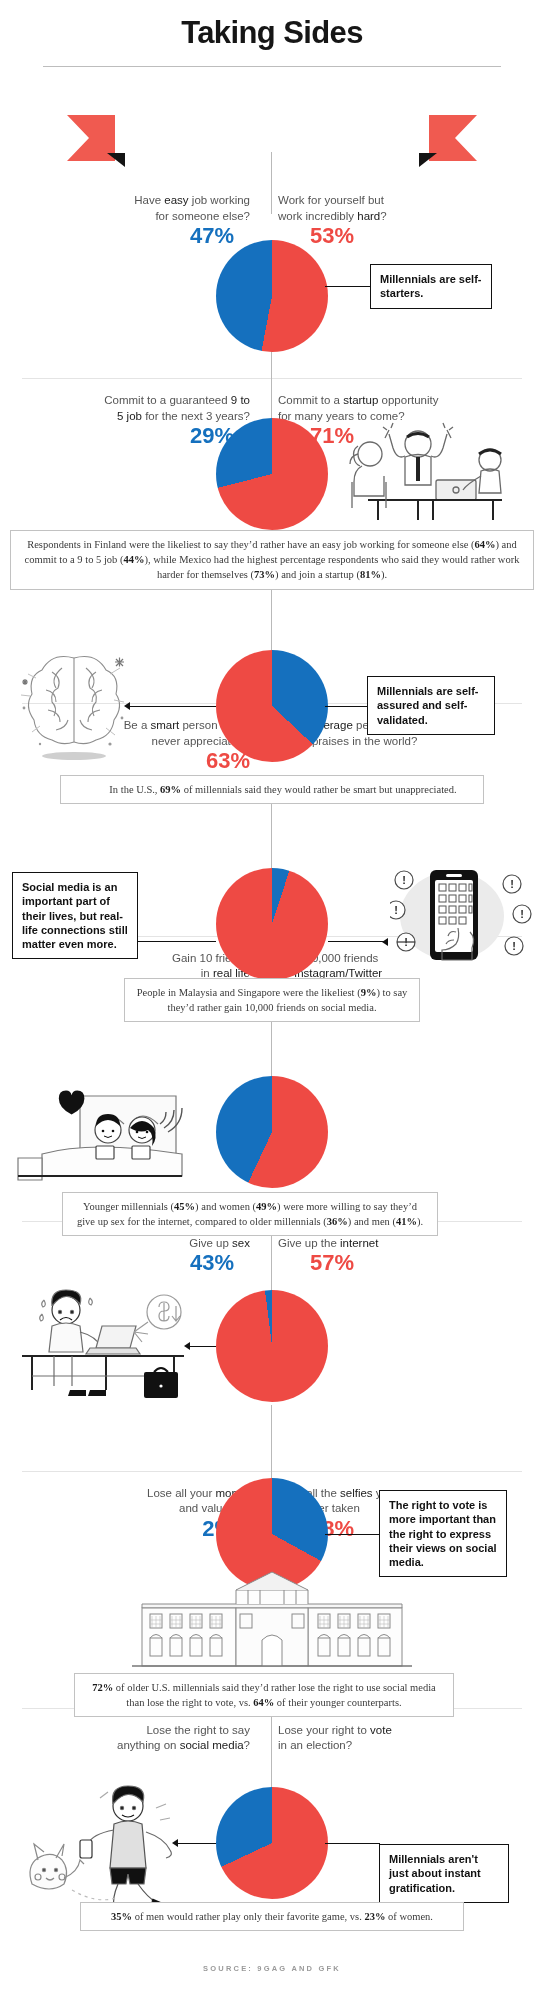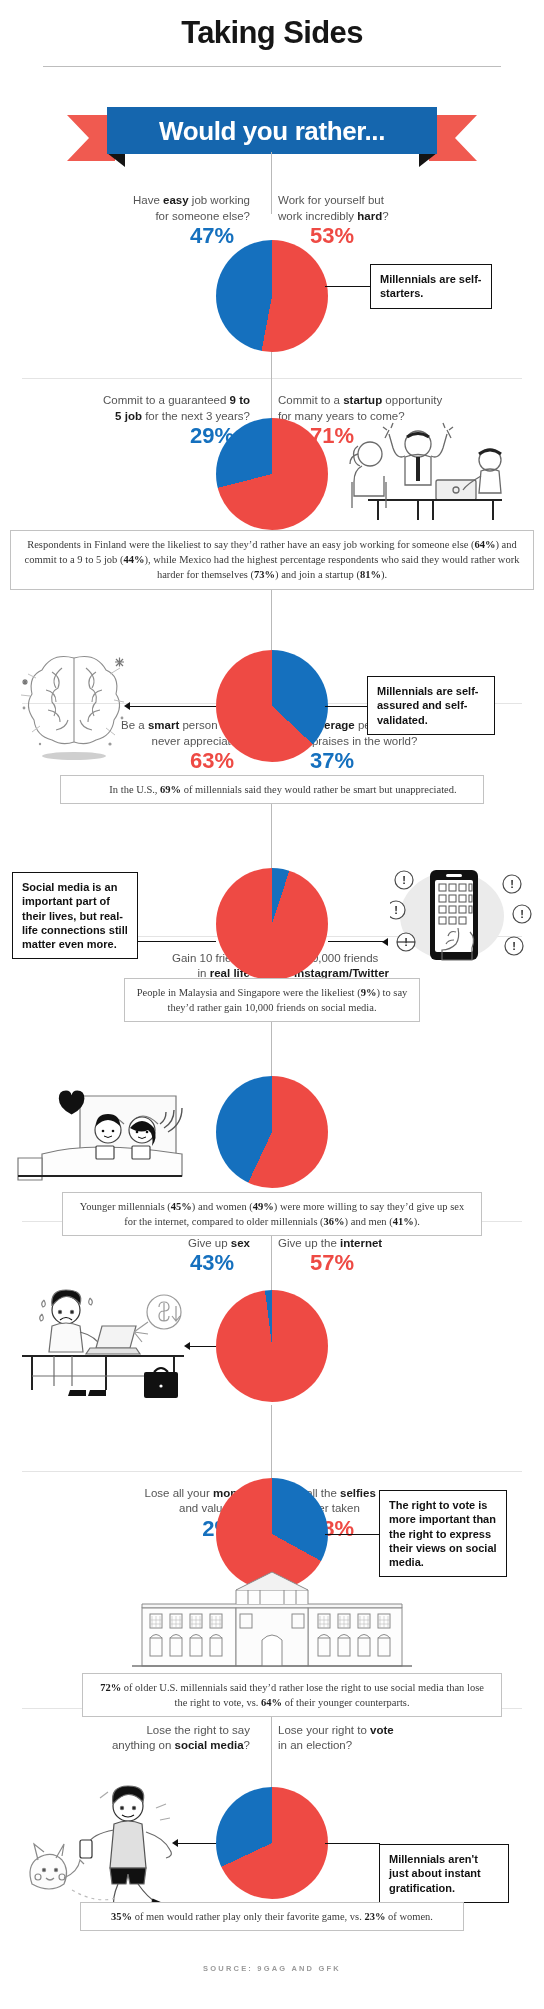--- a/index.html
+++ b/index.html
@@ -66,21 +66,21 @@
 
   .qrow{
     position:relative;display:flex;width:500px;margin:0 auto;
     padding-top:14px;
   }
   .q{
     width:228px;font-size:11.5px;line-height:1.35;color:#555;
   }
   .q.left{text-align:right;padding-right:14px;}
   .q.right{text-align:left;padding-left:14px;}
-  .q b{color:#1b1b1b;font-weight:bold;}
+  .q b{color:#1b1b1b;font-weight:normal;}
 
   .pct-row{
     position:relative;display:flex;width:500px;margin:0 auto;
   }
   .pct{width:228px;font-size:22px;font-weight:bold;line-height:1.1;}
   .pct.left{text-align:right;padding-right:38px;}
   .pct.right{text-align:left;padding-left:38px;}
   .blue{color:#1570be;}
   .red{color:#ee4a44;}
   .pie{
@@ -131,23 +131,20 @@
 <div class="page">
 
   <div class="title">Taking Sides</div>
   <div class="title-rule"></div>
 
   <div class="ribbon">
     <div class="ribbon-tail left"></div>
     <div class="ribbon-tail right"></div>
     <div class="ribbon-fold left"></div>
     <div class="ribbon-fold right"></div>
-    <div class="ribbon-body">
-      <span class="ribbon-text">Would you rather...</span>
-    </div>
   </div>
 
   <div class="spine" style="top:152px;height:62px;"></div>
   <div class="spine" style="top:278px;height:225px;"></div>
   <div class="spine" style="top:567px;height:190px;"></div>
   <div class="spine" style="top:786px;height:185px;"></div>
   <div class="spine" style="top:1008px;height:160px;"></div>
   <div class="spine" style="top:1221px;height:155px;"></div>
   <div class="spine" style="top:1405px;height:225px;"></div>
   <div class="spine" style="top:1716px;height:165px;"></div>
@@ -219,21 +216,20 @@
 
   <div class="divider" style="margin-top:255px;"></div>
 
   <div class="section">
     <div class="qrow">
       <div class="q left">Be a <b>smart</b> person who’s<br>never appreciated?</div>
       <div class="q right">Be an <b>average</b> person who gets<br>all the praises in the world?</div>
     </div>
     <div class="pct-row">
       <div class="pct left red">63%</div>
-      <div class="pct right blue">37%</div>
     </div>
   </div>
 
   <div class="pie" style="left:216px;top:650px;width:112px;height:112px;
        background:conic-gradient(#1570be 0deg 133.2deg, #ee4a44 133.2deg 360deg);"></div>
 
   <div class="illo" style="left:14px;top:644px;">
     <svg width="120" height="120" viewBox="0 0 120 120">
       <g fill="none" stroke="#8d8d8d" stroke-width="1.1">
         <path d="M60 14 q-22 -6 -32 12 q-14 6 -10 24 q-8 12 2 26 q2 16 18 20 q10 6 22 2"></path>
@@ -388,21 +384,21 @@
       <path d="M66 28 q0 -10 9 -10 q6 0 7 6 q1 -6 7 -6 q9 0 9 10 q0 12 -16 20 q-16 -8 -16 -20" fill="#111" transform="translate(-2,-4) scale(0.8)"></path>
 
       <g fill="none" stroke="#555" stroke-width="1.4">
         <path d="M152 44 q6 -4 6 -12"></path>
         <path d="M156 48 q10 -6 10 -18"></path>
         <path d="M160 52 q14 -8 14 -24"></path>
       </g>
     </svg>
   </div>
 
-  <div class="caption" style="left:62px;top:1192px;width:420px;">Younger millennials (<b>45%</b>) and women (<b>49%</b>) were more willing to say they’d give up sex for the internet, compared to older millennials (<b>36%</b>) and men (<b>41%</b>).</div>
+  <div class="caption" style="left:62px;top:1192px;width:376px;">Younger millennials (<b>45%</b>) and women (<b>49%</b>) were more willing to say they’d give up sex for the internet, compared to older millennials (<b>36%</b>) and men (<b>41%</b>).</div>
 
   <div class="divider" style="margin-top:195px;"></div>
 
   <div class="section">
     <div class="qrow">
       <div class="q left">Lose all your <b>money</b><br>and valuables</div>
       <div class="q right">Lose all the <b>selfies</b> you<br>have ever taken</div>
     </div>
     <div class="pct-row">
       <div class="pct left blue">2%</div>
@@ -528,21 +524,21 @@
         <path d="M60 48 l0 12 M64 48 l0 12 M68 48 l0 12 M58 52 l12 0 M58 56 l12 0"></path>
         <path d="M80 48 l0 12 M84 48 l0 12 M88 48 l0 12 M78 52 l12 0 M78 56 l12 0"></path>
         <path d="M188 48 l0 12 M192 48 l0 12 M196 48 l0 12 M186 52 l12 0 M186 56 l12 0"></path>
         <path d="M208 48 l0 12 M212 48 l0 12 M216 48 l0 12 M206 52 l12 0 M206 56 l12 0"></path>
         <path d="M228 48 l0 12 M232 48 l0 12 M236 48 l0 12 M226 52 l12 0 M226 56 l12 0"></path>
         <path d="M248 48 l0 12 M252 48 l0 12 M256 48 l0 12 M246 52 l12 0 M246 56 l12 0"></path>
       </g>
     </svg>
   </div>
 
-  <div class="caption" style="left:82px;top:1673px;width:420px;"><b>72%</b> of older U.S. millennials said they’d rather lose the right to use social media than lose the right to vote, vs. <b>64%</b> of their younger counterparts.</div>
+  <div class="caption" style="left:74px;top:1673px;width:380px;"><b>72%</b> of older U.S. millennials said they’d rather lose the right to use social media than lose the right to vote, vs. <b>64%</b> of their younger counterparts.</div>
 
   <div class="pie" style="left:216px;top:1787px;width:112px;height:112px;
        background:conic-gradient(#ee4a44 0deg 244.8deg, #1570be 244.8deg 360deg);"></div>
 
   <div class="illo" style="left:10px;top:1778px;">
     <svg width="200" height="140" viewBox="0 0 200 140">
       <g fill="none" stroke="#6a6a6a" stroke-width="1.2">
 
         <circle cx="118" cy="28" r="15" fill="#fff" stroke="#333"></circle>
         <path d="M103 26 q15 -18 30 -2 q4 -16 -15 -16 q-18 0 -15 18" fill="#111"></path>

